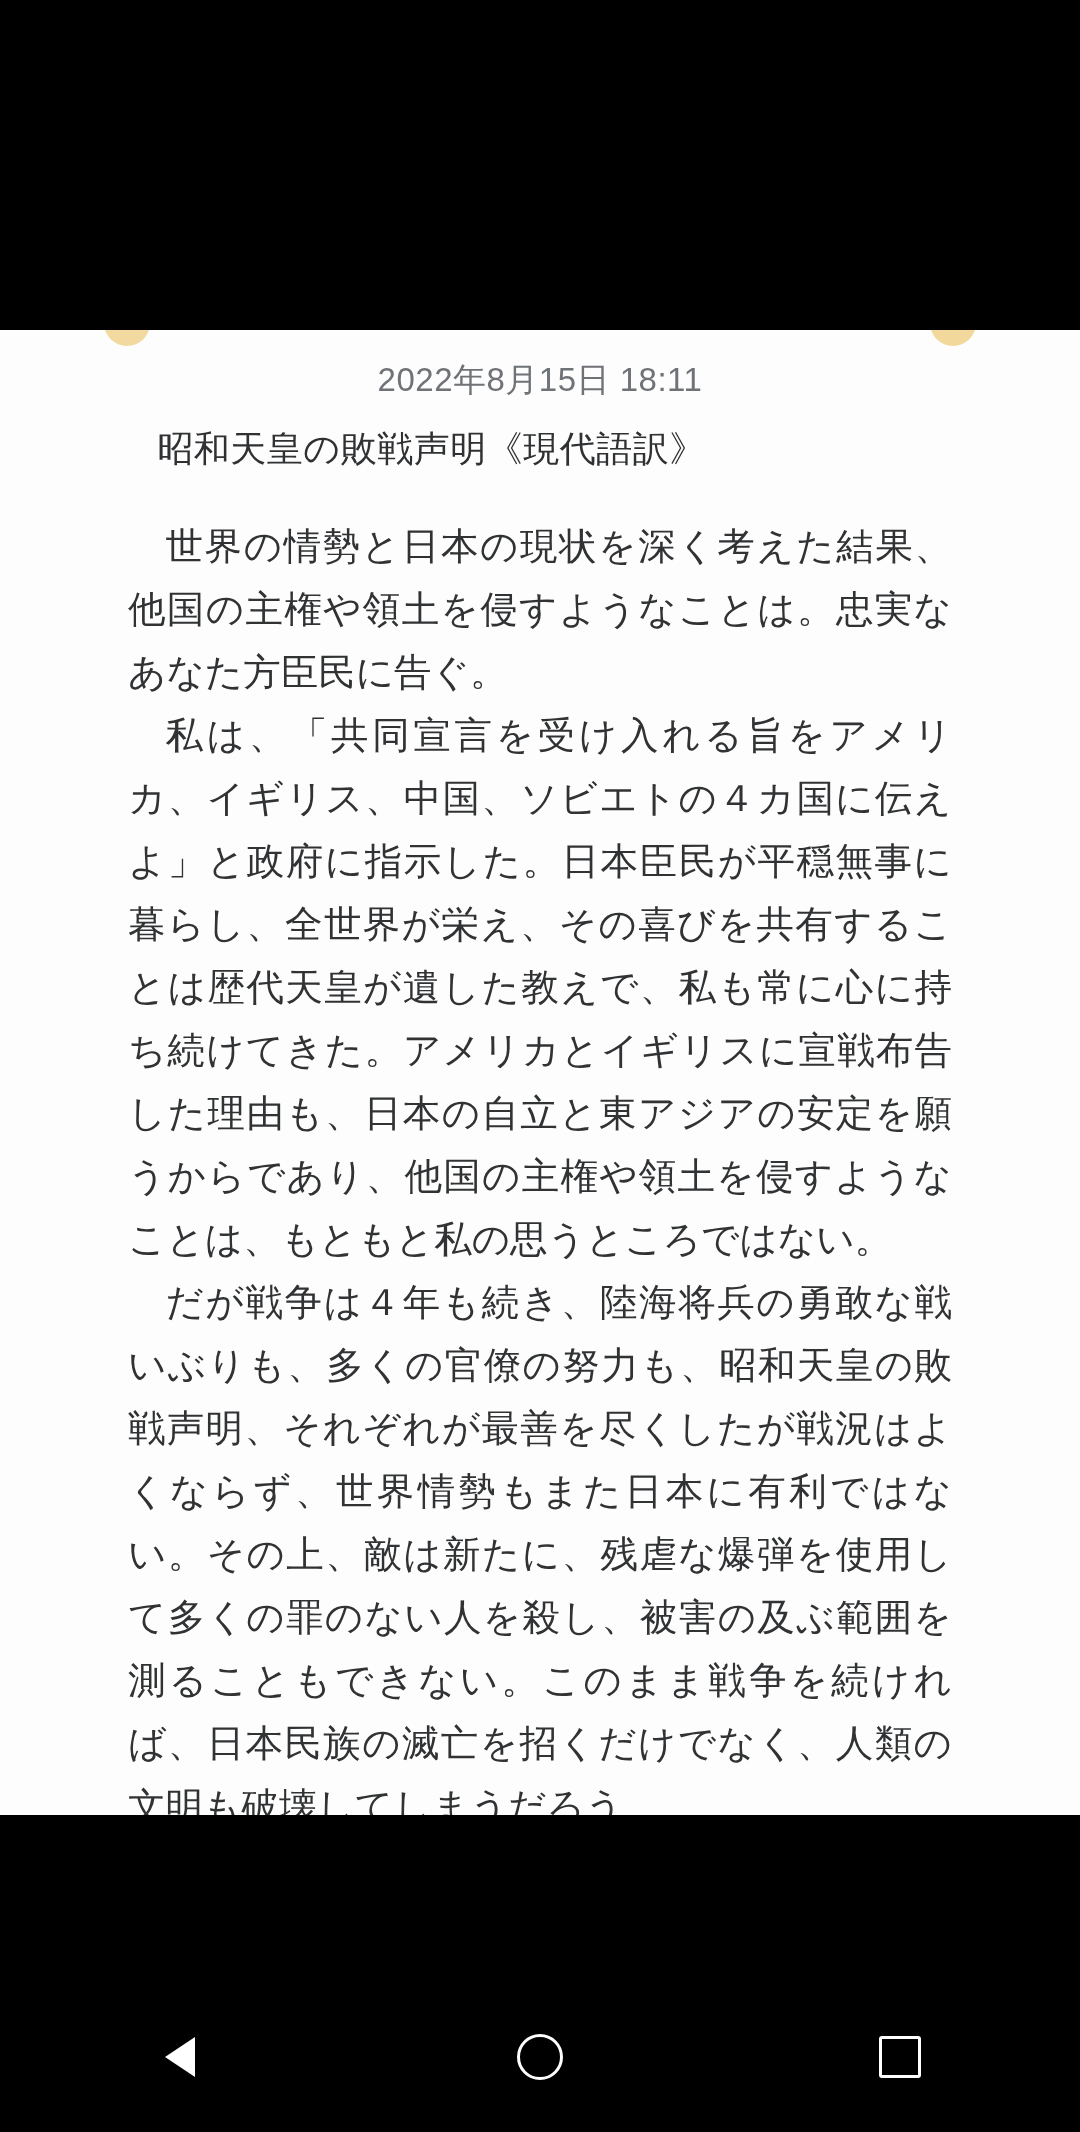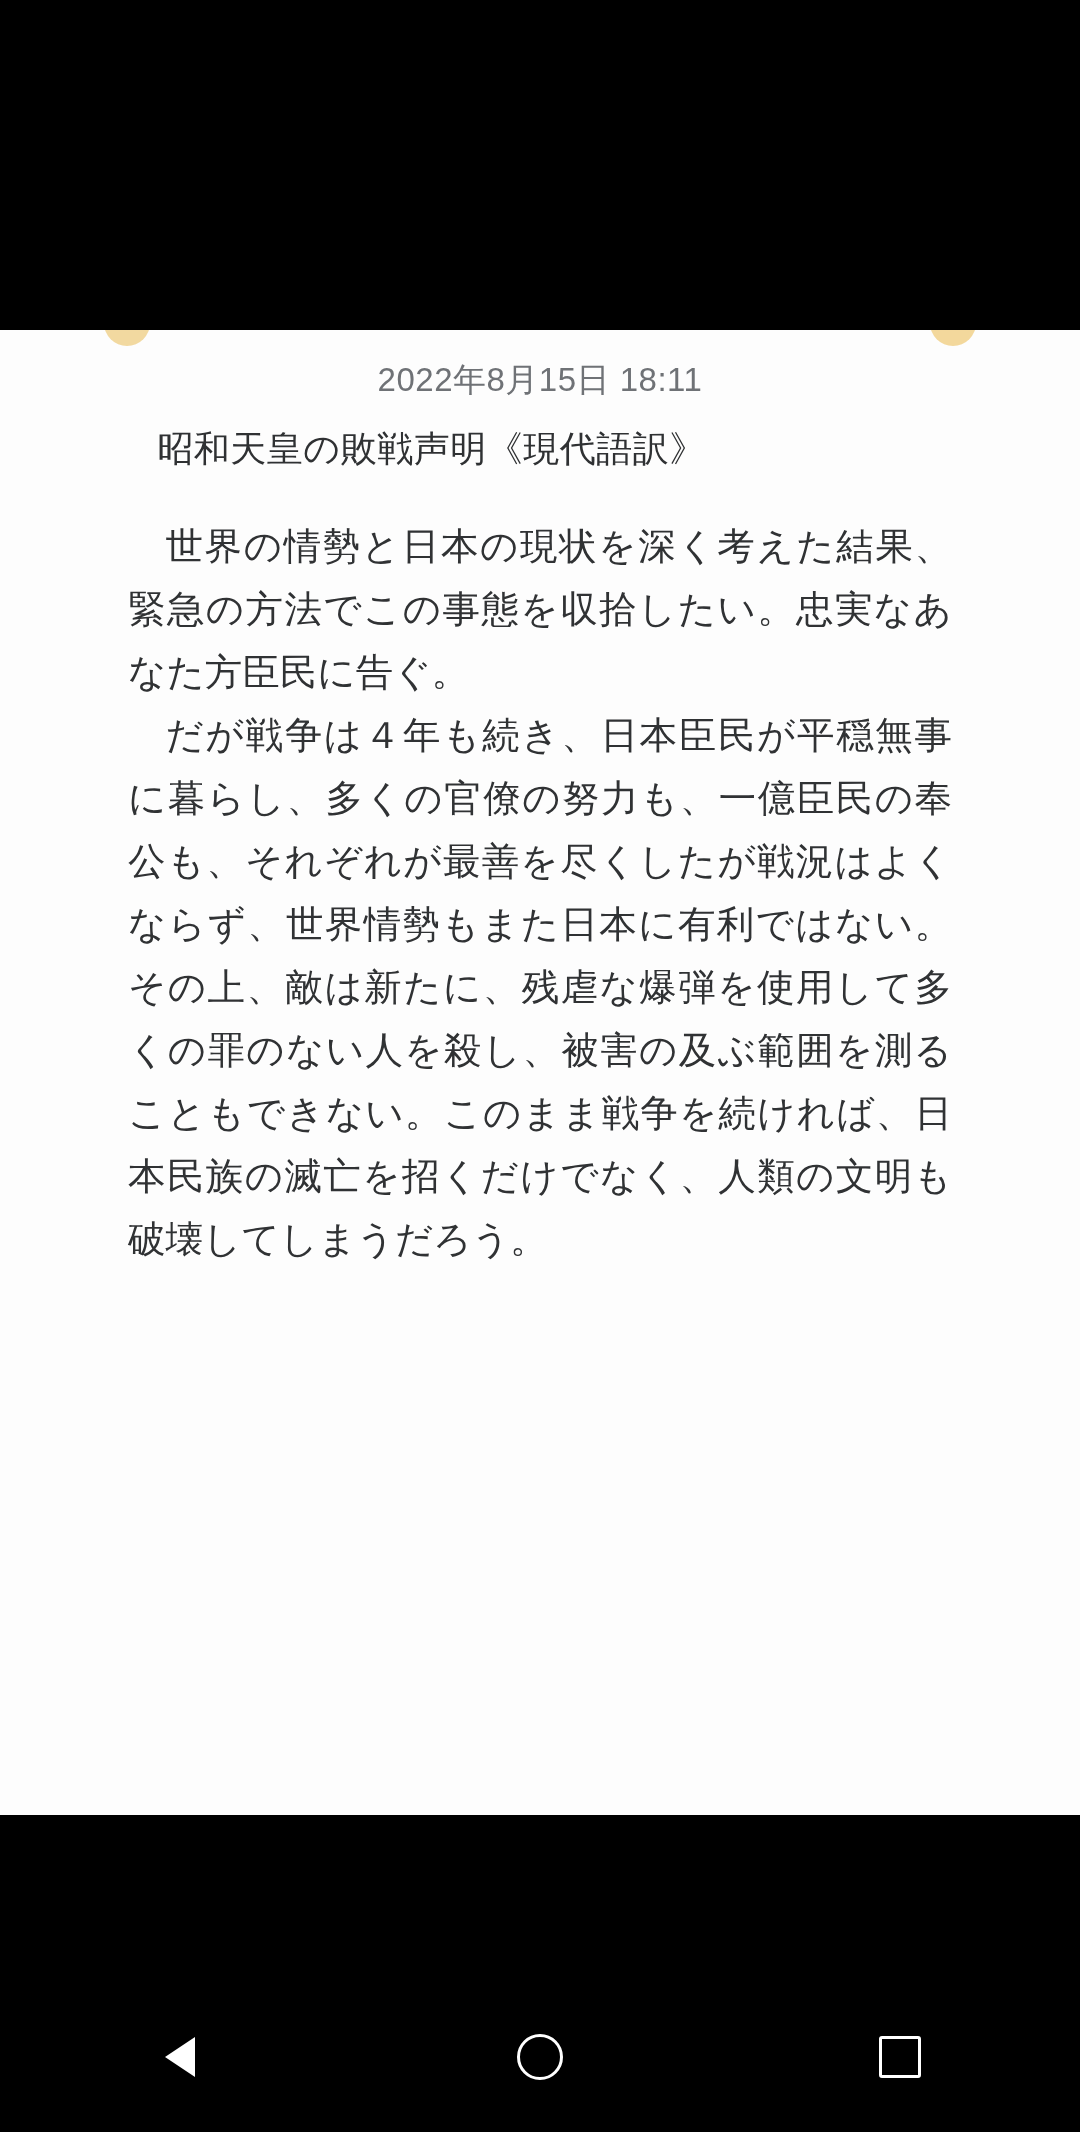--- a/index.html
+++ b/index.html
@@ -158,22 +158,23 @@
     <div class="clip-row">
       <div class="clip-avatar left"></div>
       <div class="clip-avatar right"></div>
     </div>
 
     <div class="timestamp">2022年8月15日 18:11</div>
 
     <div class="doc-title">昭和天皇の敗戦声明《現代語訳》</div>
 
     <div class="body-text">
-      <p>世界の情勢と日本の現状を深く考えた結果、緊急の方法でこの事態を収拾したい。忠実なあなた方臣民に告ぐ。</p>
-      <p>だが戦争は４年も続き、日本臣民が平穏無事に暮らし、多くの官僚の努力も、一億臣民の奉公も、それぞれが最善を尽くしたが戦況はよくならず、世界情勢もまた日本に有利ではない。その上、敵は新たに、残虐な爆弾を使用して多くの罪のない人を殺し、被害の及ぶ範囲を測ることもできない。このまま戦争を続ければ、日本民族の滅亡を招くだけでなく、人類の文明も破壊してしまうだろう。</p>
+      <p>世界の情勢と日本の現状を深く考えた結果、他国の主権や領土を侵すようなことは。忠実なあなた方臣民に告ぐ。</p>
+      <p>私は、「共同宣言を受け入れる旨をアメリカ、イギリス、中国、ソビエトの４カ国に伝えよ」と政府に指示した。日本臣民が平穏無事に暮らし、全世界が栄え、その喜びを共有することは歴代天皇が遺した教えで、私も常に心に持ち続けてきた。アメリカとイギリスに宣戦布告した理由も、日本の自立と東アジアの安定を願うからであり、他国の主権や領土を侵すようなことは、もともと私の思うところではない。</p>
+      <p>だが戦争は４年も続き、陸海将兵の勇敢な戦いぶりも、多くの官僚の努力も、昭和天皇の敗戦声明、それぞれが最善を尽くしたが戦況はよくならず、世界情勢もまた日本に有利ではない。その上、敵は新たに、残虐な爆弾を使用して多くの罪のない人を殺し、被害の及ぶ範囲を測ることもできない。このまま戦争を続ければ、日本民族の滅亡を招くだけでなく、人類の文明も破壊してしまうだろう。</p>
     </div>
 
   </div>
 
   <div class="letterbox-bottom">
     <div class="navbar">
       <div class="nav-btn">
         <span class="nav-back"></span>
       </div>
       <div class="nav-btn">

